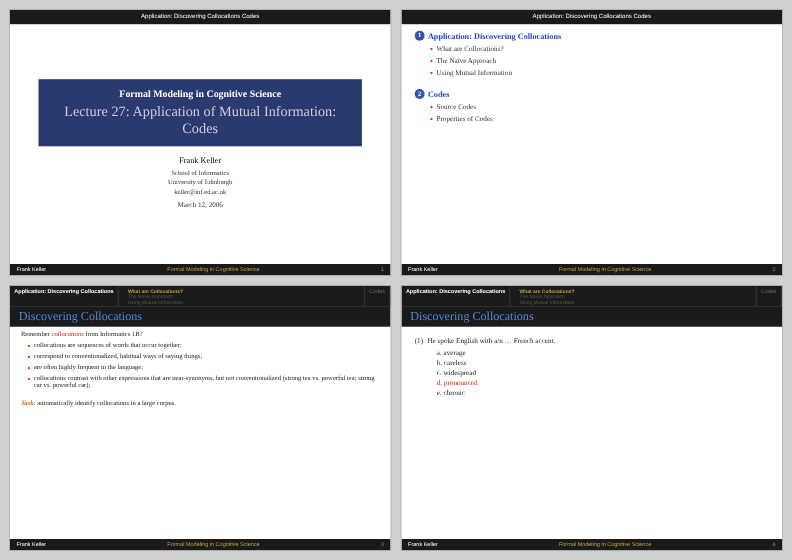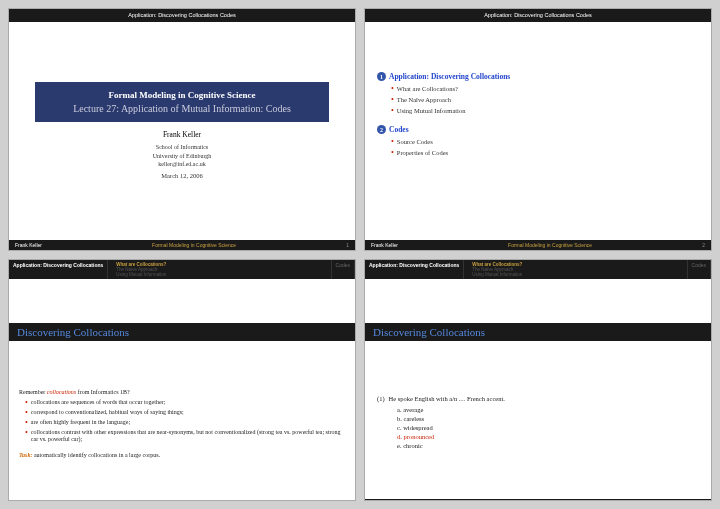--- a/index.html
+++ b/index.html
@@ -15,21 +15,20 @@
       padding: 8px;
       overflow: hidden;
     }
     .slide {
       background: white;
       border: 1px solid #aaa;
       display: flex;
       flex-direction: column;
       overflow: hidden;
       position: relative;
-      gap: 44px;
     }
     .slide-header {
       background: #1a1a1a;
       color: white;
       font-size: 5.5px;
       text-align: center;
       padding: 3px 6px;
       line-height: 1.3;
       font-family: Arial, sans-serif;
     }
@@ -70,21 +69,21 @@
       padding: 8px 12px;
       margin-bottom: 8px;
       width: 90%;
     }
     .slide1 .title-box .main-title {
       font-size: 9px;
       font-weight: bold;
       margin-bottom: 3px;
     }
     .slide1 .title-box .subtitle {
-      font-size: 10px;
+      font-size: 13px;
       color: #ccd;
     }
     .slide1 .author {
       font-size: 7.5px;
       text-align: center;
       margin-bottom: 4px;
     }
     .slide1 .institution {
       font-size: 6px;
       text-align: center;

